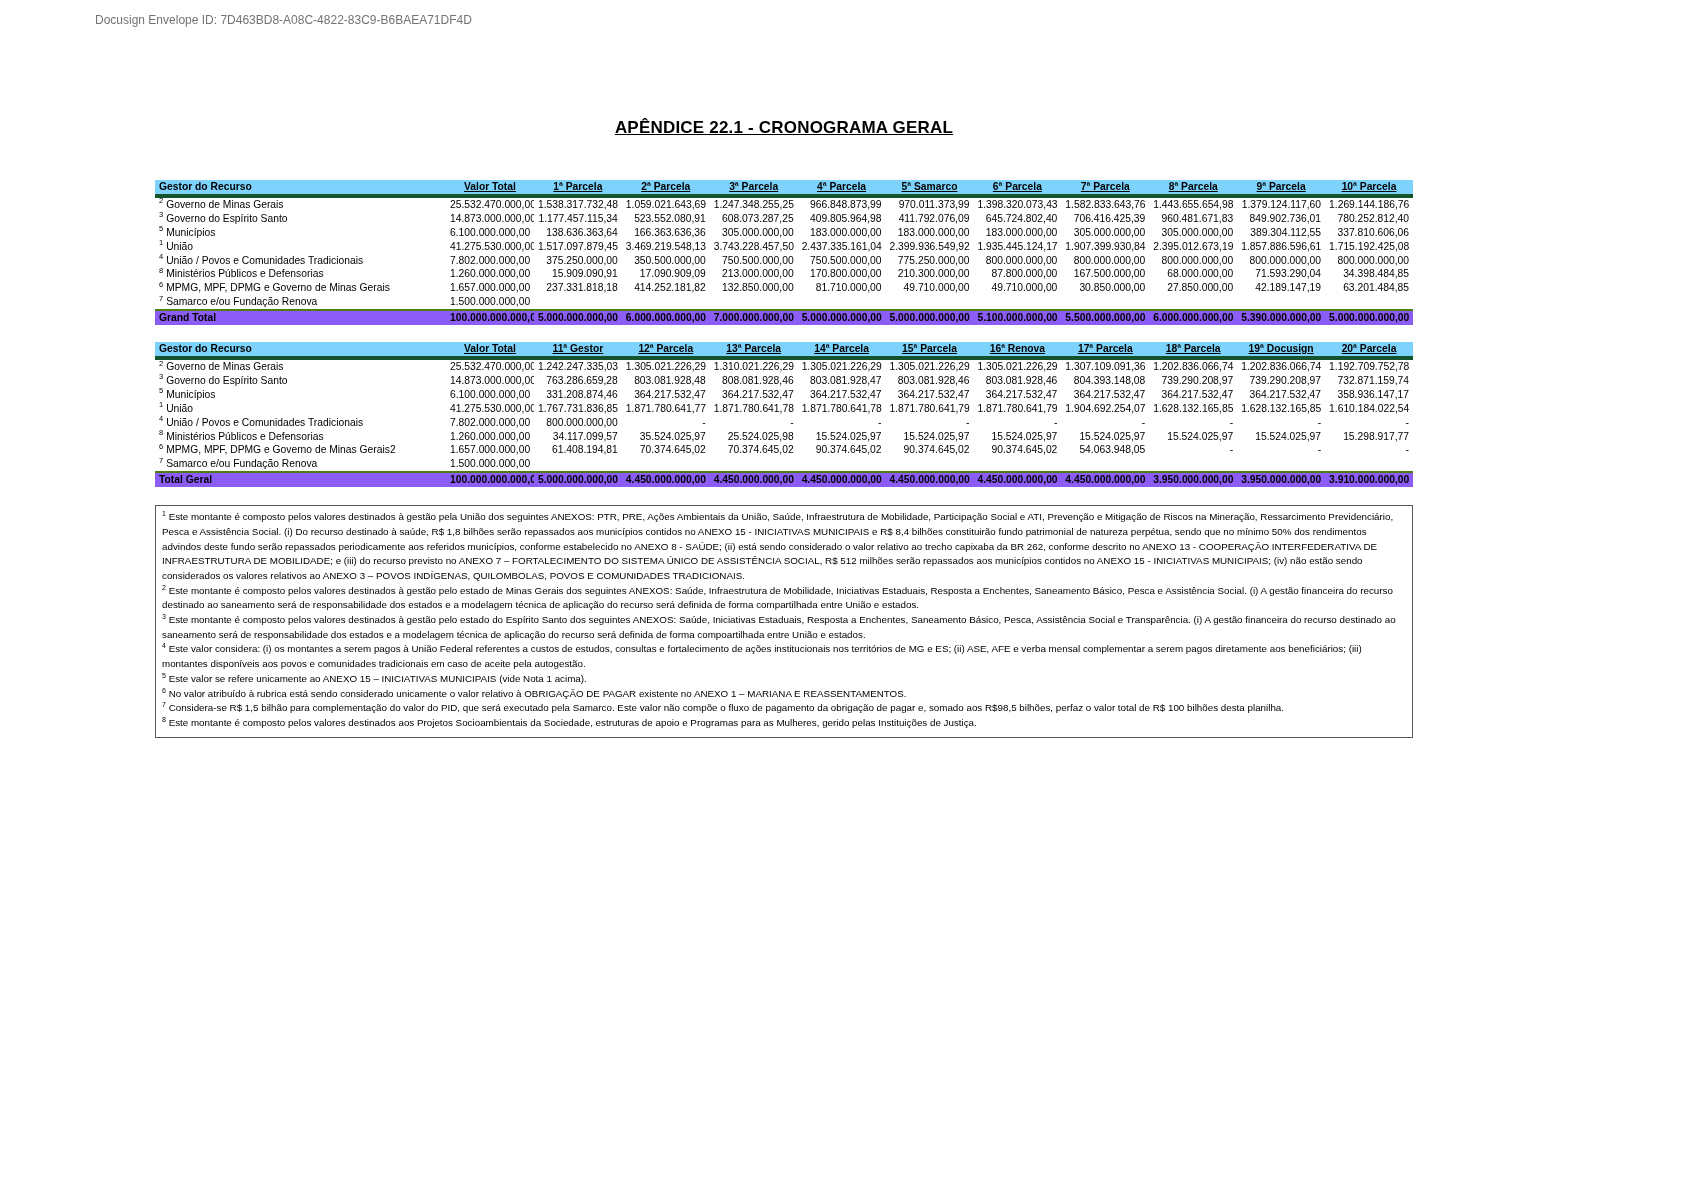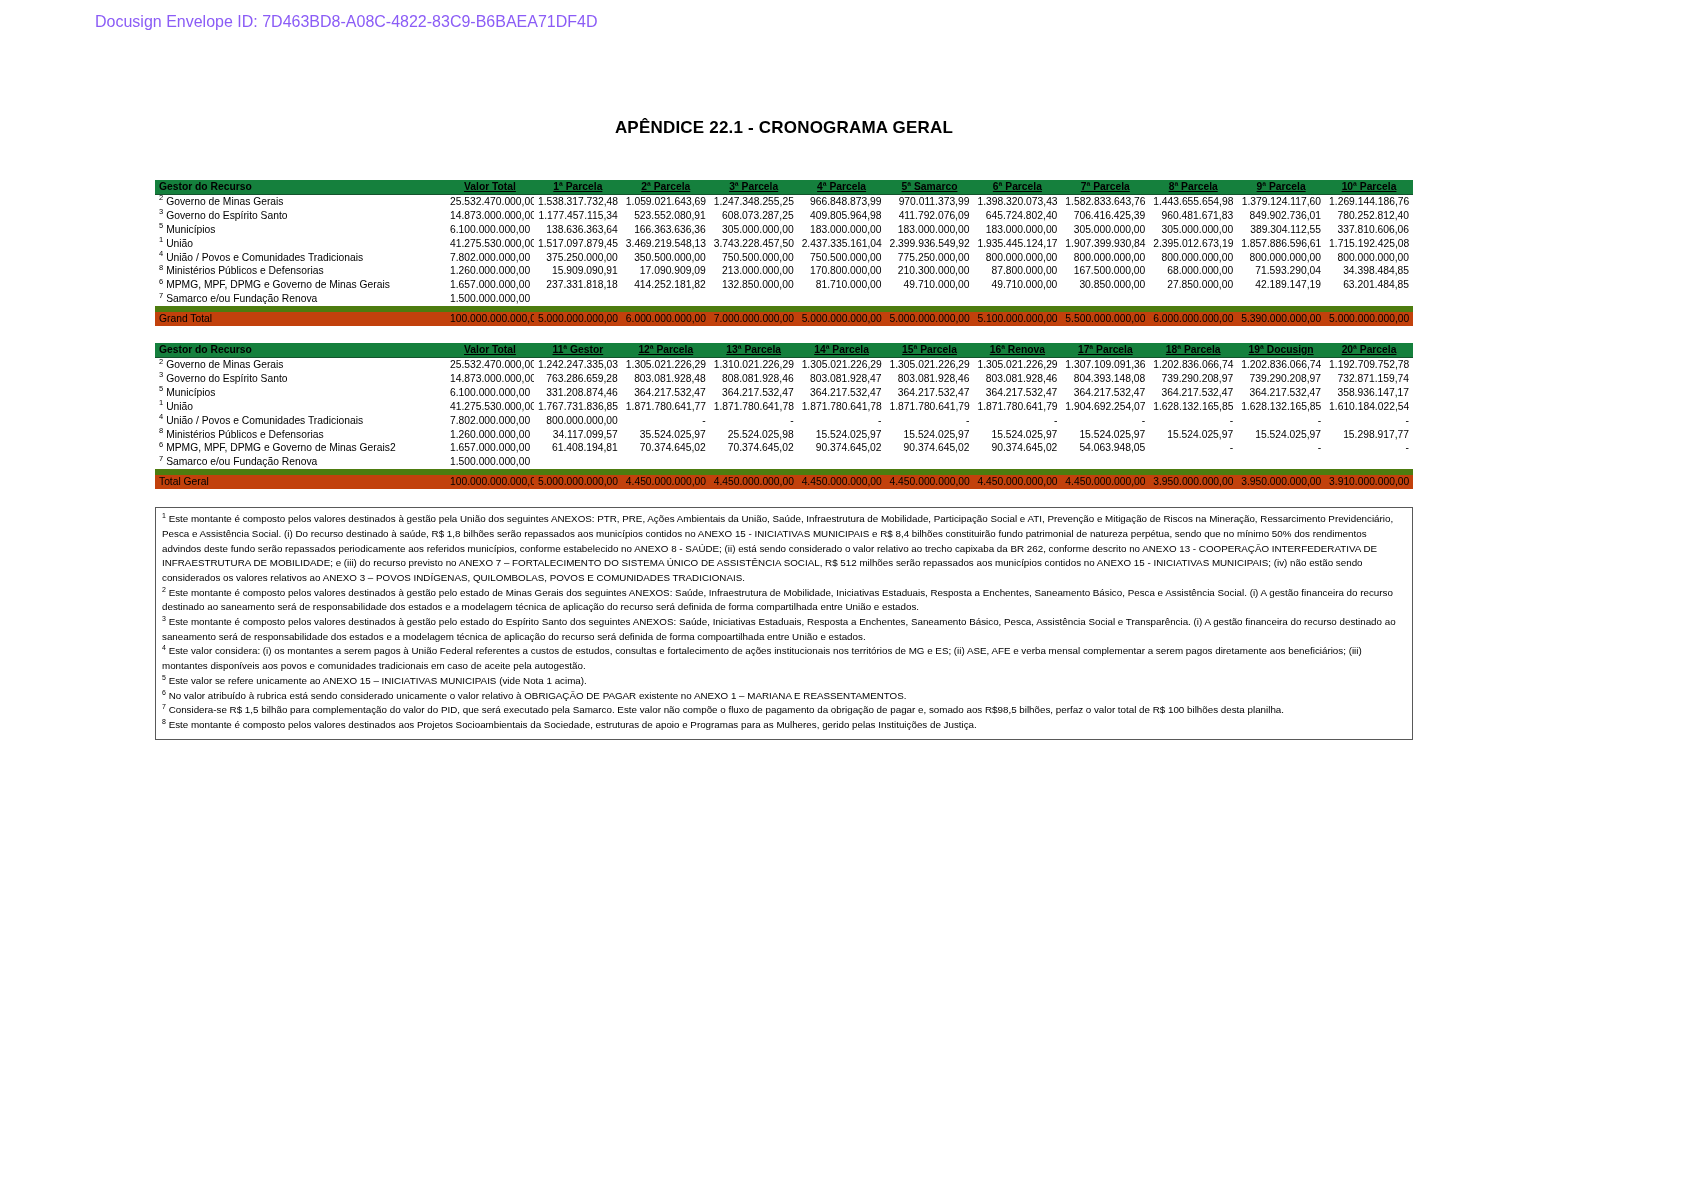--- a/index.html
+++ b/index.html
@@ -2,41 +2,41 @@
 <html><head>
 <meta charset="utf-8">
 <style>
   html,body{margin:0;padding:0;}
   body{
     width:1684px;height:1191px;background:#ffffff;position:relative;
     font-family:"Liberation Sans", sans-serif;color:#000;
     -webkit-font-smoothing:antialiased;
   }
   .docusign{
-    position:absolute;left:95px;top:13px;font-size:16px;color:#8b5cf6;
+    position:absolute;left:95px;top:13px;font-size:12px;color:#737373;
   }
   .title{
     position:absolute;left:155px;top:118px;width:1258px;
-    text-align:center;font-weight:bold;font-size:17px;letter-spacing:.2px;
+    text-align:center;font-weight:bold;font-size:17px;letter-spacing:.2px;text-decoration:underline;
   }
   .content{position:absolute;left:155px;top:180px;width:1258px;}
   table.sched{
     width:100%;border-collapse:collapse;table-layout:fixed;
     font-size:10.3px;
   }
   table.sched th,table.sched td{
     padding:0 4px;height:13.9px;line-height:13.9px;
     white-space:nowrap;overflow:hidden;
   }
-  table.sched th{background:#15803d;font-weight:bold;border-bottom:1px solid #14532d;}
+  table.sched th{background:#7dd3fc;font-weight:bold;border-bottom:4px solid #14532d;}
   th.col-name,td.col-name{width:283px;text-align:left;}
   th.col-num{text-align:center;text-decoration:underline;}
   td.col-num{text-align:right;}
   td.dash{padding-right:16px;}
-  tr.total-row td{background:#c2410c;font-weight:normal;border-top:6px solid #4d7c0f;}
+  tr.total-row td{background:#8b5cf6;font-weight:bold;border-top:2px solid #4d7c0f;}
   sup.fnref{font-size:7.5px;line-height:0;margin-right:3px;}
   .gap{height:17px;}
   .footnotes{
     margin-top:18px;border:1px solid #595959;padding:4px 8px 6px 6px;
     font-size:9.8px;line-height:14.7px;text-align:left;
   }
   .footnotes p{margin:0;}
   .footnotes sup{font-size:7px;line-height:0;}
 </style>
 </head>

